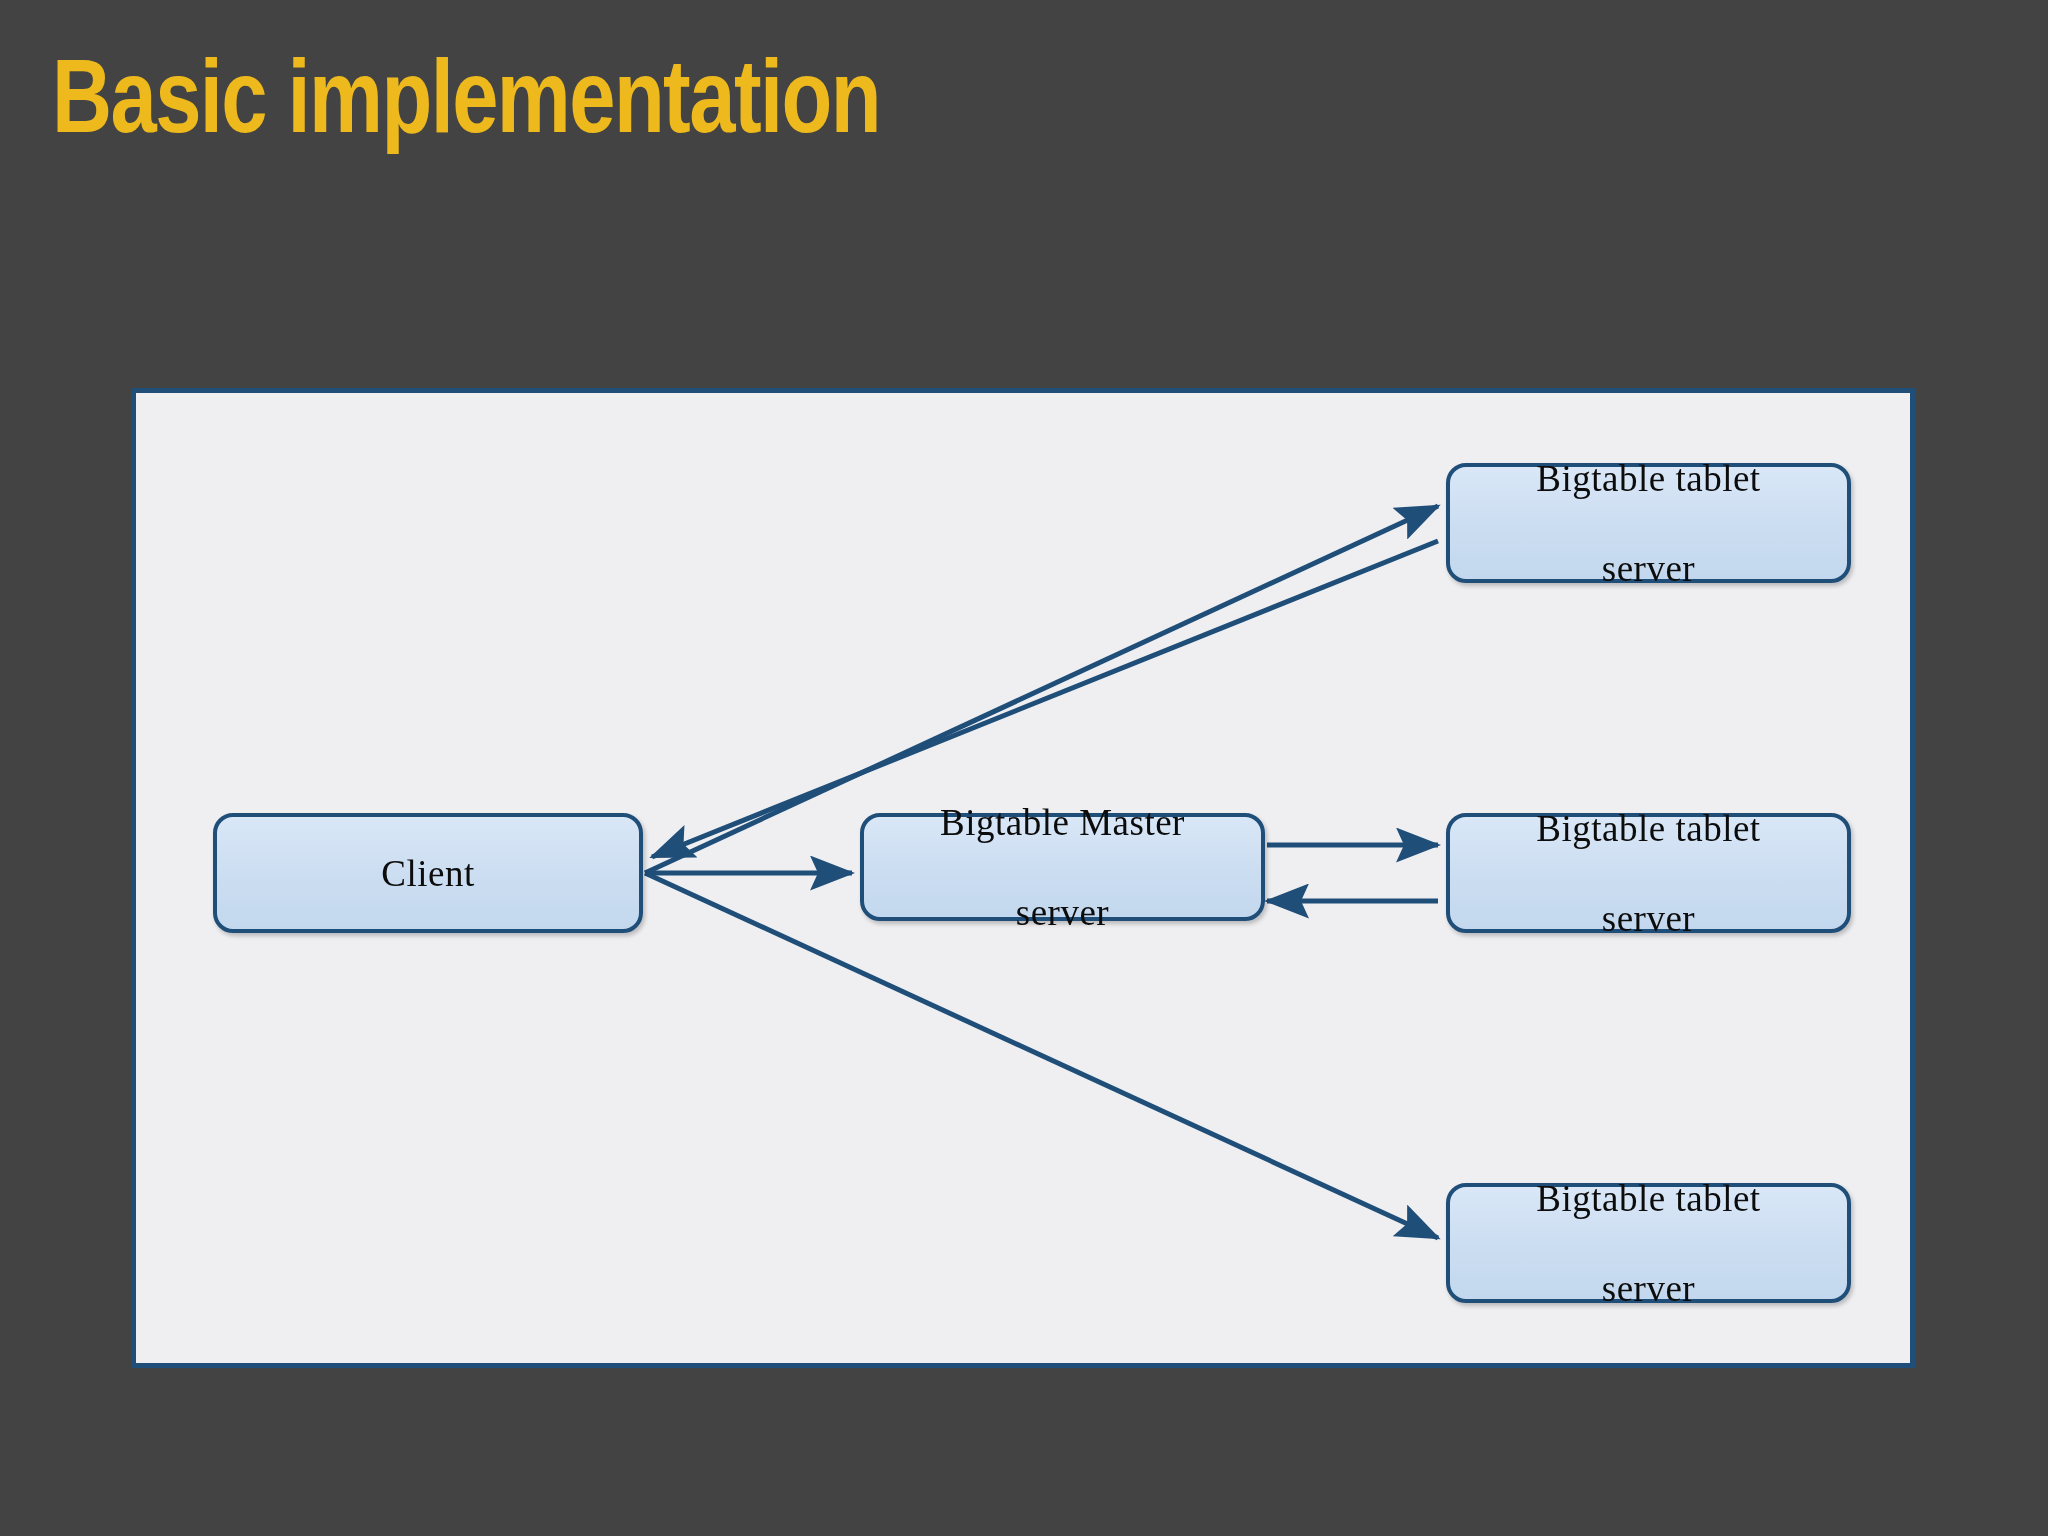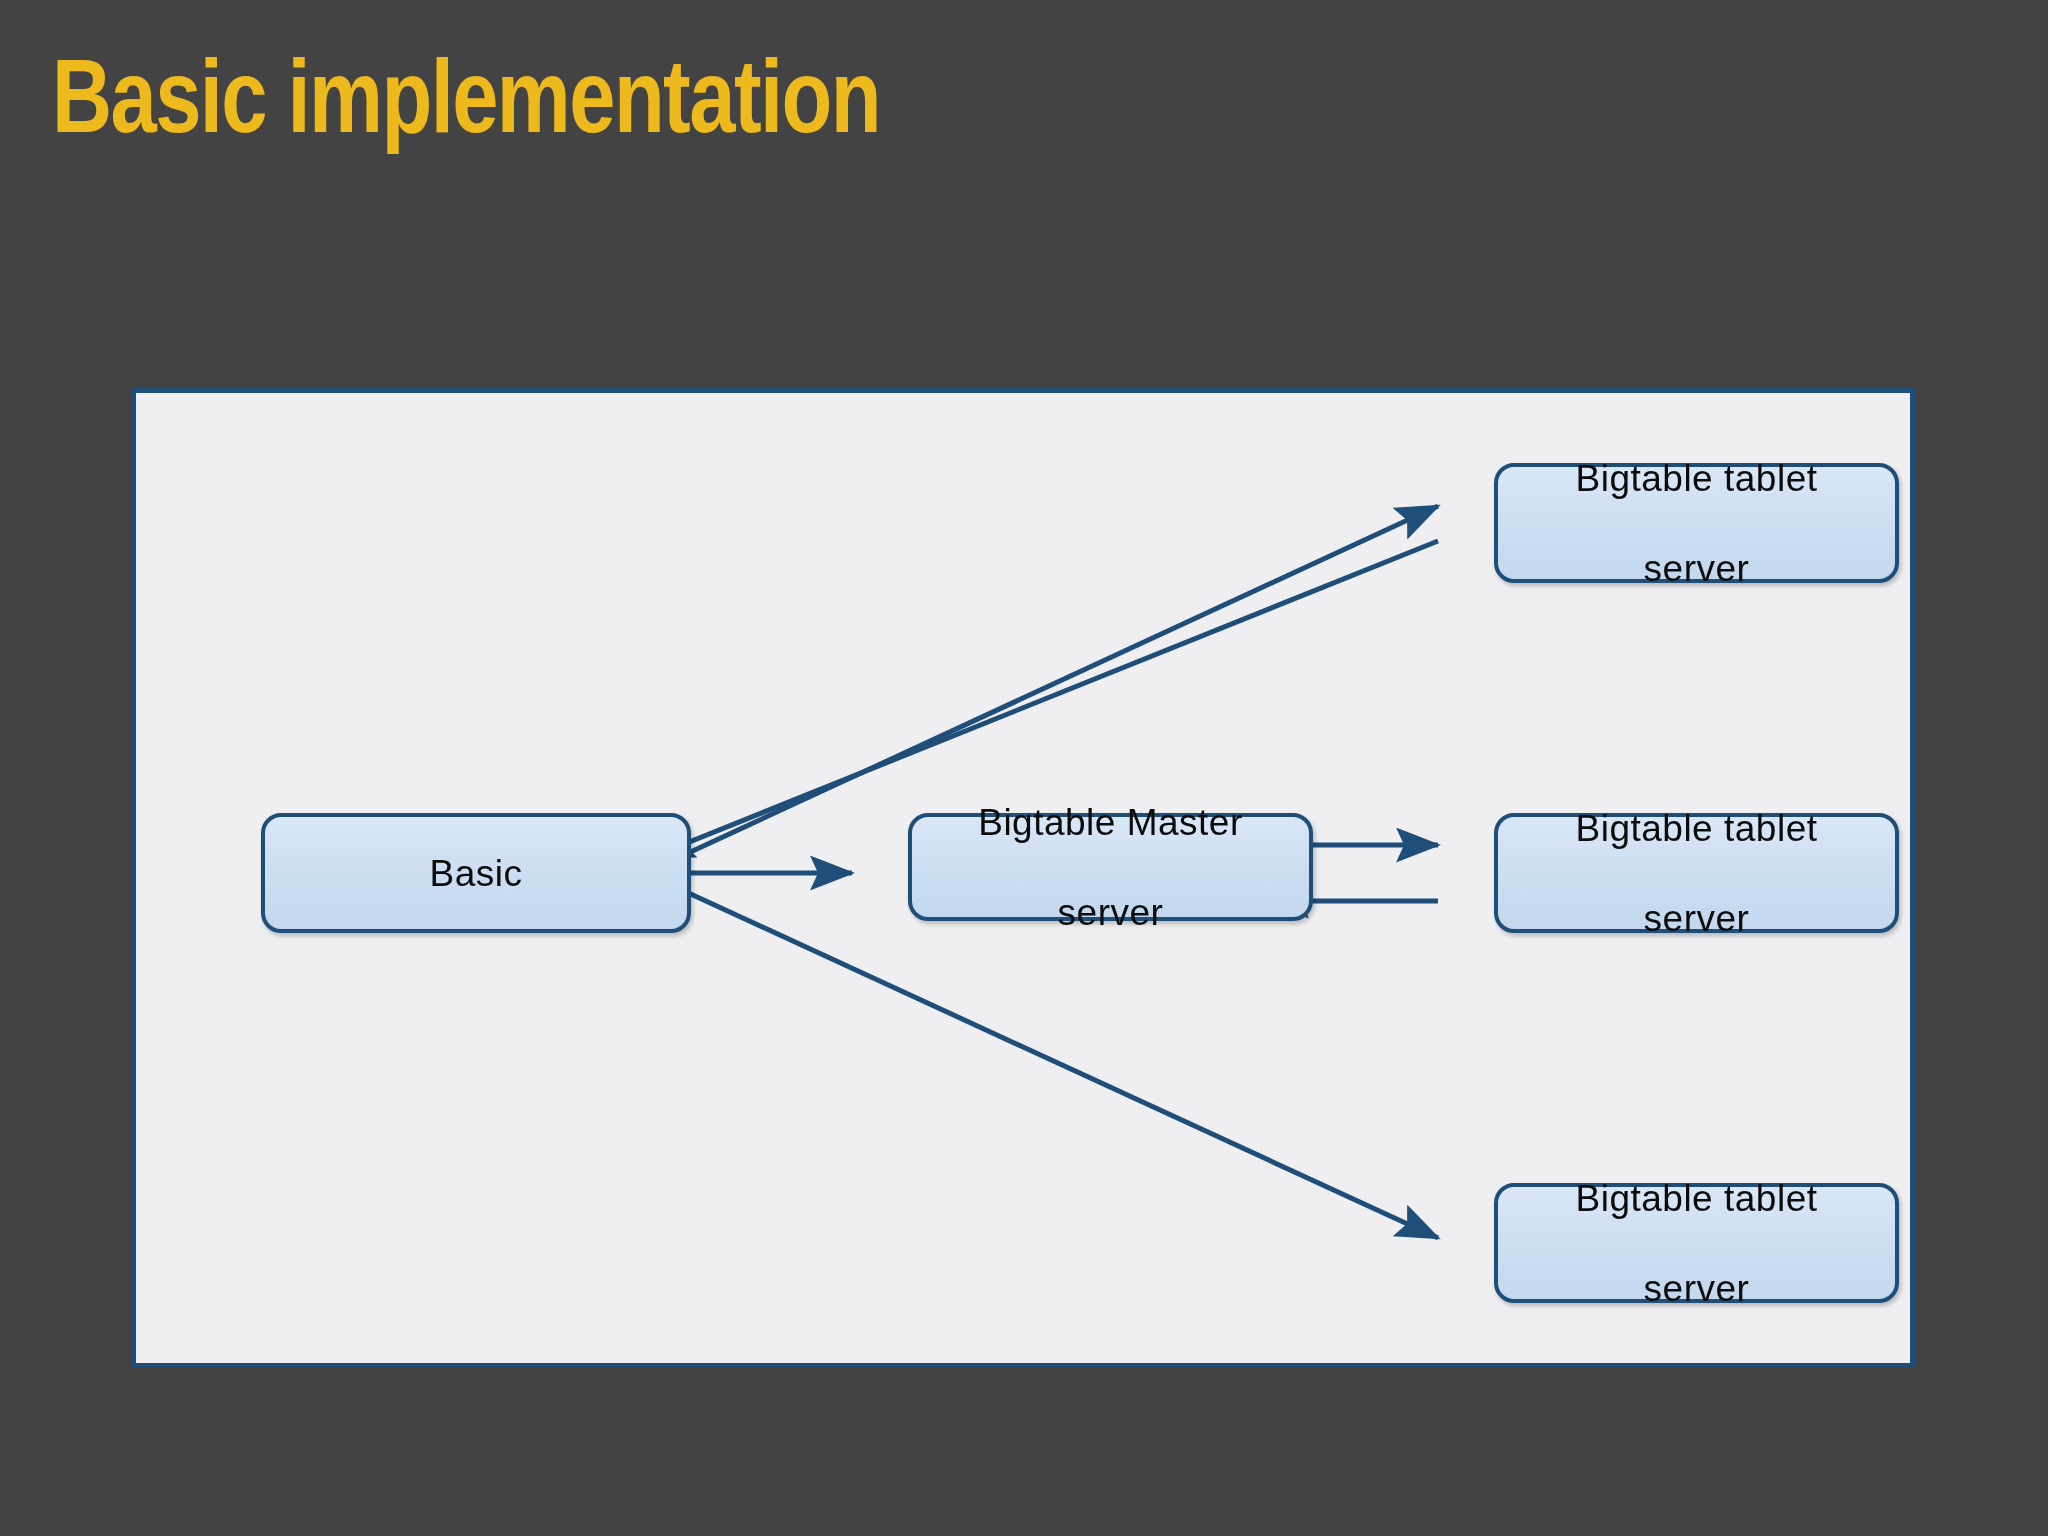--- a/index.html
+++ b/index.html
@@ -61,27 +61,26 @@
     box-sizing: border-box;
     border: 4px solid #1F4E79;
     border-radius: 20px;
     background: linear-gradient(180deg, #D9E7F7 0%, #CBDDF1 55%, #C3D8EE 100%);
     box-shadow: 2px 3px 4px rgba(0,0,0,0.22);
     display: flex;
     align-items: center;
     justify-content: center;
     text-align: center;
     color: #0C0C0C;
-    font-family: Liberation Sans, sans-serif;
+    font-family: Liberation Serif, serif;
     font-size: 37px;
     line-height: 45px;
     letter-spacing: 0.5px;
     z-index: 3;
     user-select: none;
-    margin-left: 48px;
   }
   .node span { display: block; padding: 0 12px; }
 
   #node-client        { left: 77px;  top: 420px; width: 430px; height: 120px; }
   #node-master        { left: 724px; top: 420px; width: 405px; height: 108px; }
   #node-tablet-top    { left: 1310px; top: 70px;  width: 405px; height: 120px; }
   #node-tablet-middle { left: 1310px; top: 420px; width: 405px; height: 120px; }
   #node-tablet-bottom { left: 1310px; top: 790px; width: 405px; height: 120px; }
 </style>
 </head>
@@ -105,21 +104,21 @@
     <line x1="1302" y1="148" x2="516" y2="464" stroke="#1F4E79" stroke-width="5" marker-end="url(#arrowhead)"></line>
 
     <line x1="509" y1="480" x2="1302" y2="845" stroke="#1F4E79" stroke-width="5" marker-end="url(#arrowhead)"></line>
 
     <line x1="1131" y1="452" x2="1302" y2="452" stroke="#1F4E79" stroke-width="5" marker-end="url(#arrowhead)"></line>
 
     <line x1="1302" y1="508" x2="1131" y2="508" stroke="#1F4E79" stroke-width="5" marker-end="url(#arrowhead)"></line>
   </svg>
 
   <div class="node" id="node-client">
-    <span>Basic</span>
+    <span>Client</span>
   </div>
 
   <div class="node" id="node-master">
     <span><span>Bigtable Master</span><br><span>server</span></span>
   </div>
 
   <div class="node" id="node-tablet-top">
     <span><span>Bigtable tablet</span><br><span>server</span></span>
   </div>
 

